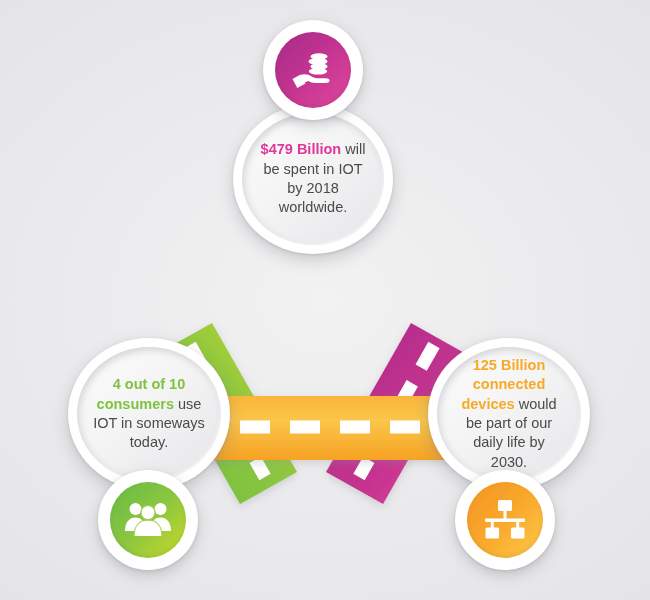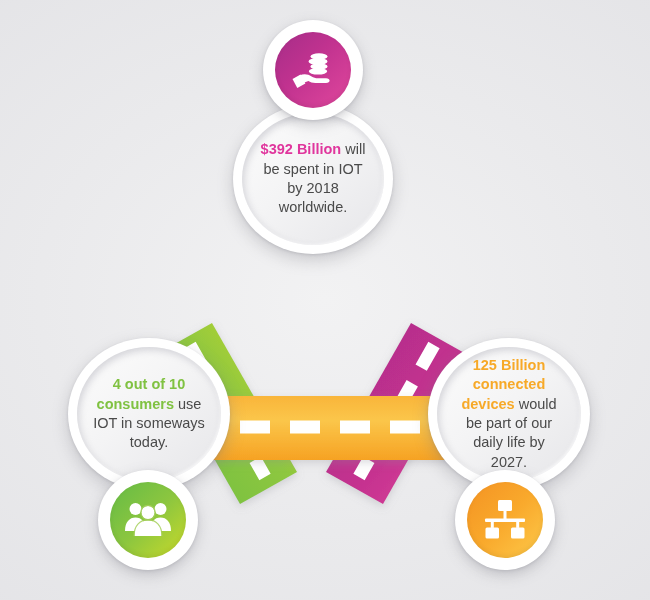--- a/index.html
+++ b/index.html
@@ -160,37 +160,37 @@
       <rect x="136" y="396" width="386" height="64" fill="url(#gradRoadBottom)"></rect>
     </g>
     <g>
       <line x1="140" y1="427" x2="518" y2="427" stroke="#ffffff" stroke-width="13" stroke-dasharray="30 20" stroke-linecap="butt"></line>
     </g>
   </svg>
 
   <div class="bubble" id="bubble-top">
     <div class="bubble-inner">
       <div class="bubble-text">
-        <span class="hl">$392 Billion</span><span> will be spent in IOT by 2018 worldwide.</span>
+        <span class="hl">$479 Billion</span><span> will be spent in IOT by 2018 worldwide.</span>
       </div>
     </div>
   </div>
 
   <div class="bubble" id="bubble-left">
     <div class="bubble-inner">
       <div class="bubble-text">
         <span class="hl">4 out of 10 consumers</span><span> use IOT in someways today.</span>
       </div>
     </div>
   </div>
 
   <div class="bubble" id="bubble-right">
     <div class="bubble-inner">
       <div class="bubble-text">
-        <span class="hl">125 Billion connected devices</span><span> would be part of our daily life by 2027.</span>
+        <span class="hl">125 Billion connected devices</span><span> would be part of our daily life by 2030.</span>
       </div>
     </div>
   </div>
 
   <div class="medallion" id="medallion-top">
     <div class="disc">
       <svg width="50" height="50" viewBox="0 0 50 50" xmlns="http://www.w3.org/2000/svg">
         <g fill="#ffffff">
 
           <ellipse cx="31" cy="11.5" rx="8.5" ry="3.3"></ellipse>

